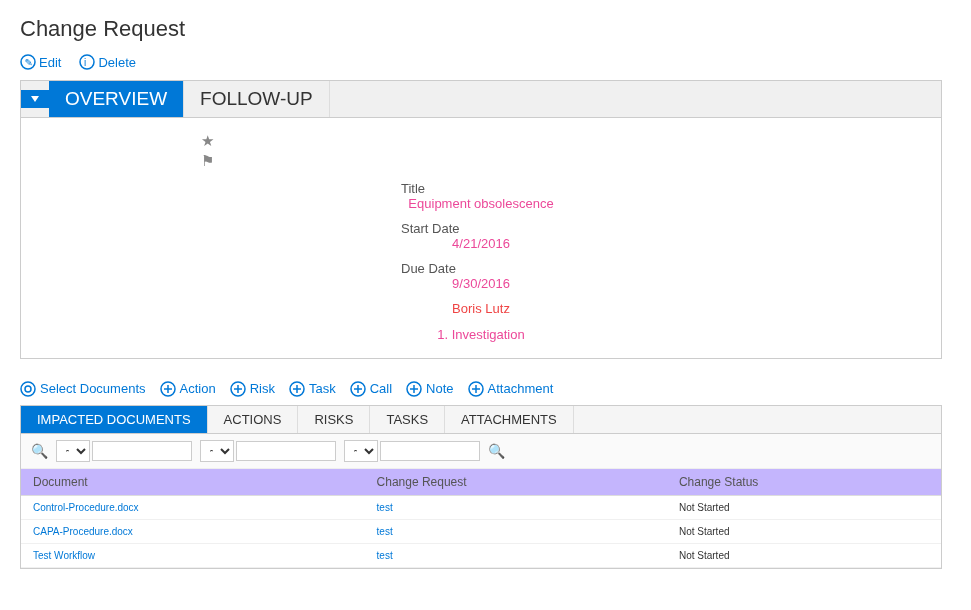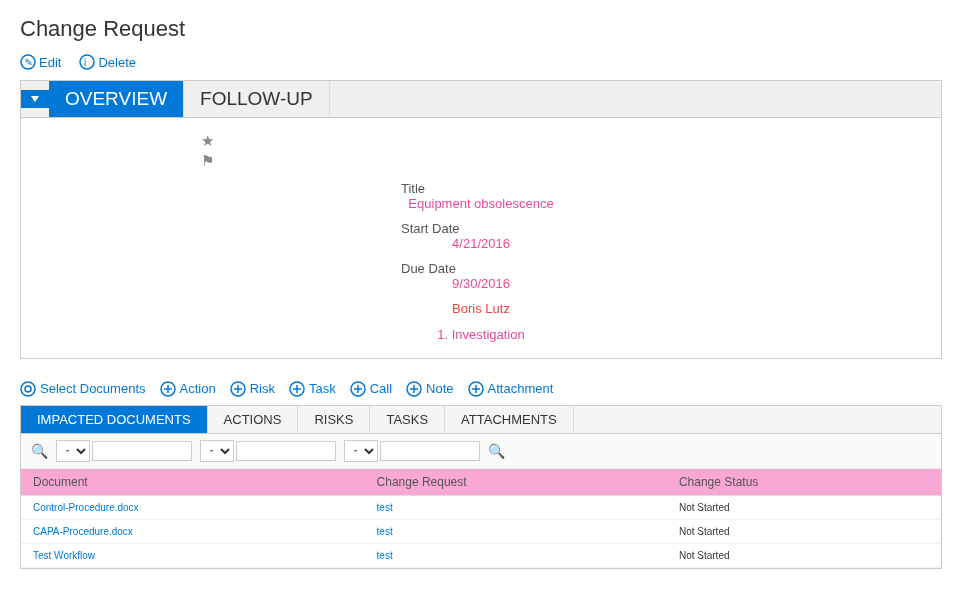--- a/index.html
+++ b/index.html
@@ -173,21 +173,21 @@
     .data-table {
       width: 100%;
       border-collapse: collapse;
     }
     .data-table th {
       text-align: left;
       padding: 6px 12px;
       font-size: 12px;
       font-weight: normal;
       color: #555;
-      background: #f9a8d4;
+      background: #c4b5fd;
       border-bottom: 1px solid #ddd;
       margin-top: 22px;
     }
     .data-table td {
       padding: 6px 12px;
       font-size: 10px;
       border-bottom: 1px solid #f0f0f0;
       vertical-align: top;
     }
     .data-table td.link-cell {

